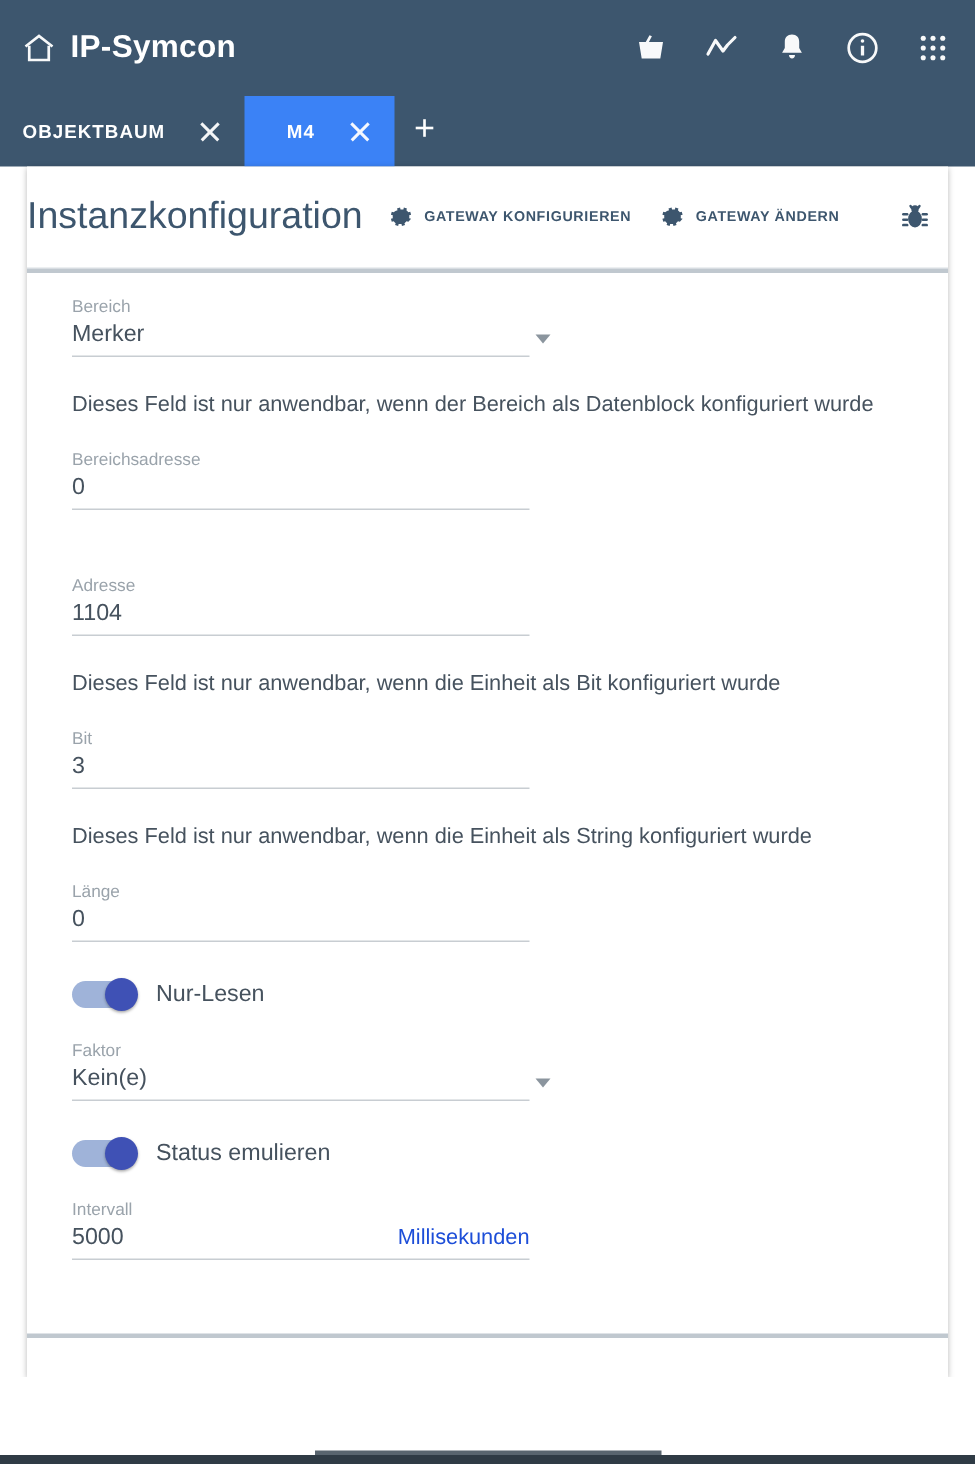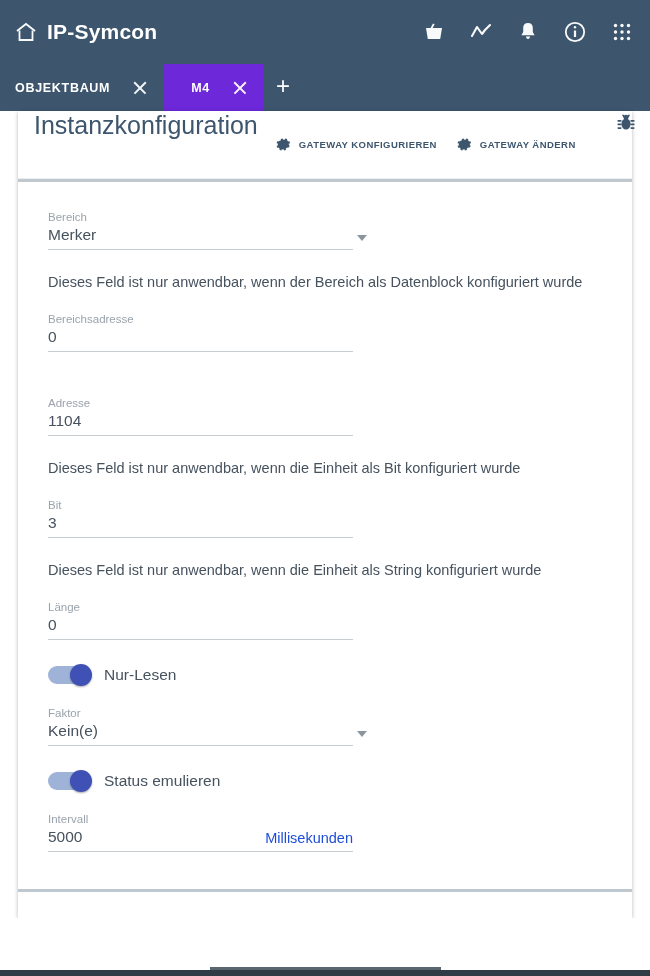--- a/index.html
+++ b/index.html
@@ -42,21 +42,21 @@
     background: #3d566e;
     display: flex; align-items: flex-end;
   }
   .tab {
     height: 47px;
     display: flex; align-items: center; gap: 22px;
     padding: 0 15px;
     color: #ffffff;
     font-size: 12.5px; font-weight: bold; letter-spacing: 0.7px;
   }
-  .tab.active { background: #6d28d9; padding-left: 28px; }
+  .tab.active { background: #3b82f6; padding-left: 28px; }
   .tab-label { white-space: nowrap; }
   .tab-x {
     width: 16px; height: 16px; position: relative; opacity: 0.95;
   }
   .tab-x:before, .tab-x:after {
     content: ""; position: absolute; left: 0; top: 7px;
     width: 16px; height: 1.6px; background: #ffffff;
   }
   .tab-x:before { transform: rotate(45deg); }
   .tab-x:after { transform: rotate(-45deg); }
@@ -69,22 +69,22 @@
   
   .panel {
     position: absolute; left: 18px; top: 111px;
     width: 614px; height: 807px;
     background: #ffffff;
     box-shadow: 0 1px 4px rgba(0,0,0,0.28);
   }
   .panel-header {
     position: relative;
     height: 68px;
-    display: flex; 
-    padding-left: 16px;
+    display: flex; align-items: center;
+    padding-left: 0;
     border-bottom: 1px solid #eceff1;
   }
   .panel-title {
     font-size: 25px; color: #3d566e; font-weight: normal;
     margin-right: 16px;
   }
   .hdr-action {
     display: flex; align-items: center; gap: 6px;
     color: #3d566e;
     font-size: 9.5px; font-weight: bold; letter-spacing: 0.45px;
@@ -96,42 +96,42 @@
     width: 1px; height: 30px; background: #d7dce0; margin-right: 20px;
   }
   .bug-btn {
     width: 24px; height: 24px; margin-right: 18px;
   }
   .panel-rule {
     height: 3px; background: #8d9aa7; opacity: 0.55;
   }
   .panel-body {
     position: relative;
-    padding: 28px 0 0 0;
+    padding: 16px 0 0 0;
     height: 728px;
     background: #ffffff;
   }
   .panel-footer-rule {
     position: absolute; left: 0; bottom: 18px; width: 614px; height: 3px;
     background: #8d9aa7; opacity: 0.55;
   }
 
   
   .field {
     position: relative;
     margin: 0 0 0 30px;
     width: 305px;
   }
   .field-label {
     font-size: 11.5px; color: #9aa3ab; line-height: 14px;
     margin-bottom: 2px;
   }
   .field-value-row {
     position: relative;
-    display: flex; align-items: flex-end;
+    display: flex; align-items: center;
     border-bottom: 1px solid #c8cdd2;
     padding-bottom: 5px;
   }
   .field-value {
     font-size: 15.5px; color: #46525e;
   }
   .field-suffix {
     margin-left: auto; font-size: 14.5px; color: #1d4ed8;
   }
   .caret {

